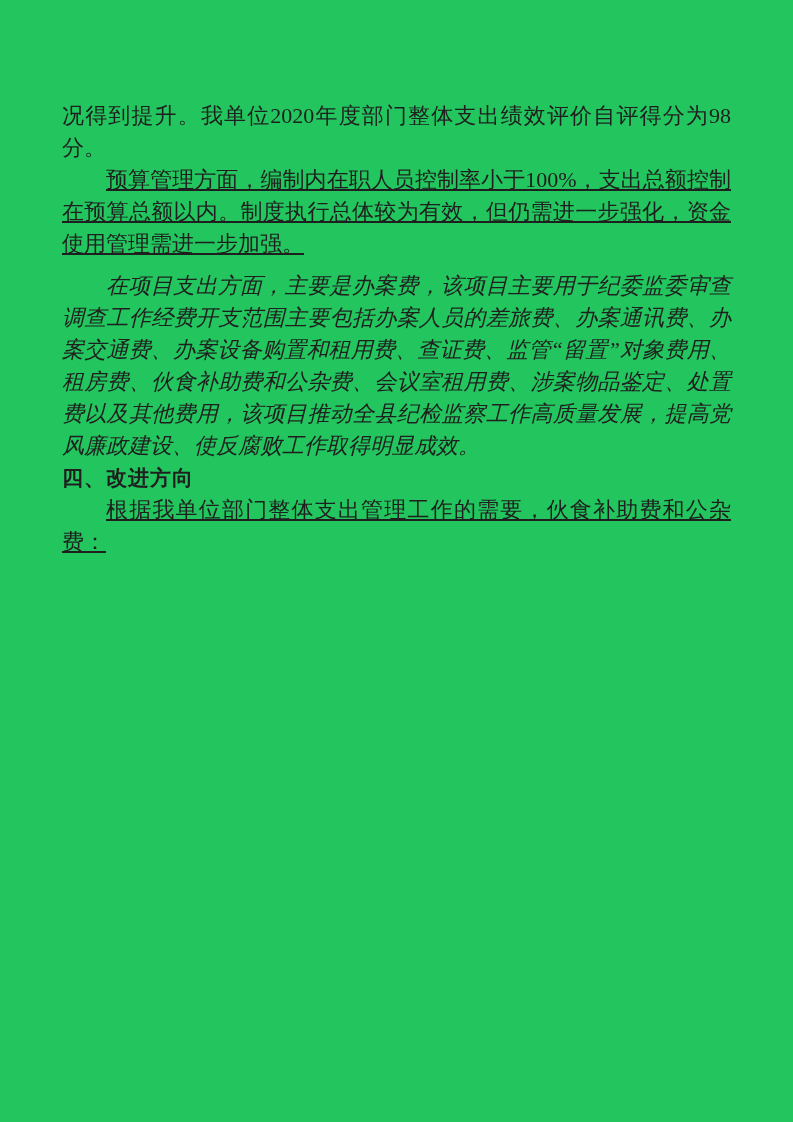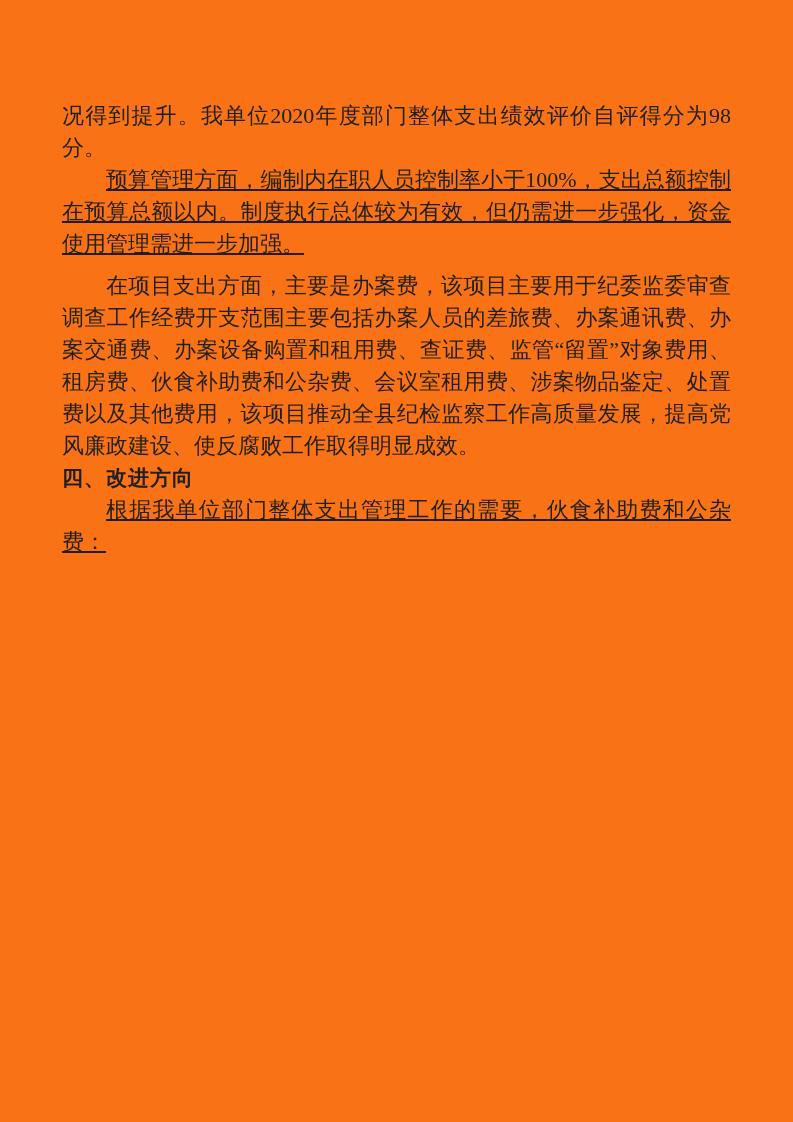--- a/index.html
+++ b/index.html
@@ -34,33 +34,34 @@
   .para.continuation {
     text-indent: 0;
   }
   .para.body {
     text-indent: 2em;
     text-decoration: underline;
   }
   .para.body-spaced {
     text-indent: 2em;
     margin-top: 10px;
+    font-style: italic;
   }
   .para.heading {
     text-indent: 0;
     font-weight: bold;
     font-family: Liberation Sans, sans-serif;
     font-size: 21px;
     letter-spacing: 1px;
   }
 </style>
 </head>
 <body>
 
-<div class="page" style="background: #f97316; color: rgb(31, 31, 31);">
+<div class="page" style="background: #22c55e; color: rgb(31, 31, 31);">
   <div class="doc-body">
 
   <p class="para continuation">况得到提升。我单位2020年度部门整体支出绩效评价自评得分为98分。</p>
       <p class="para body">预算管理方面，编制内在职人员控制率小于100%，支出总额控制在预算总额以内。制度执行总体较为有效，但仍需进一步强化，资金使用管理需进一步加强。</p>
       <p class="para body-spaced">在项目支出方面，主要是办案费，该项目主要用于纪委监委审查调查工作经费开支范围主要包括办案人员的差旅费、办案通讯费、办案交通费、办案设备购置和租用费、查证费、监管“留置”对象费用、租房费、伙食补助费和公杂费、会议室租用费、涉案物品鉴定、处置费以及其他费用，该项目推动全县纪检监察工作高质量发展，提高党风廉政建设、使反腐败工作取得明显成效。</p>
       <p class="para heading">四、改进方向</p>
       <p class="para body">根据我单位部门整体支出管理工作的需要，伙食补助费和公杂费：</p>
     </div>
 </div>
 

